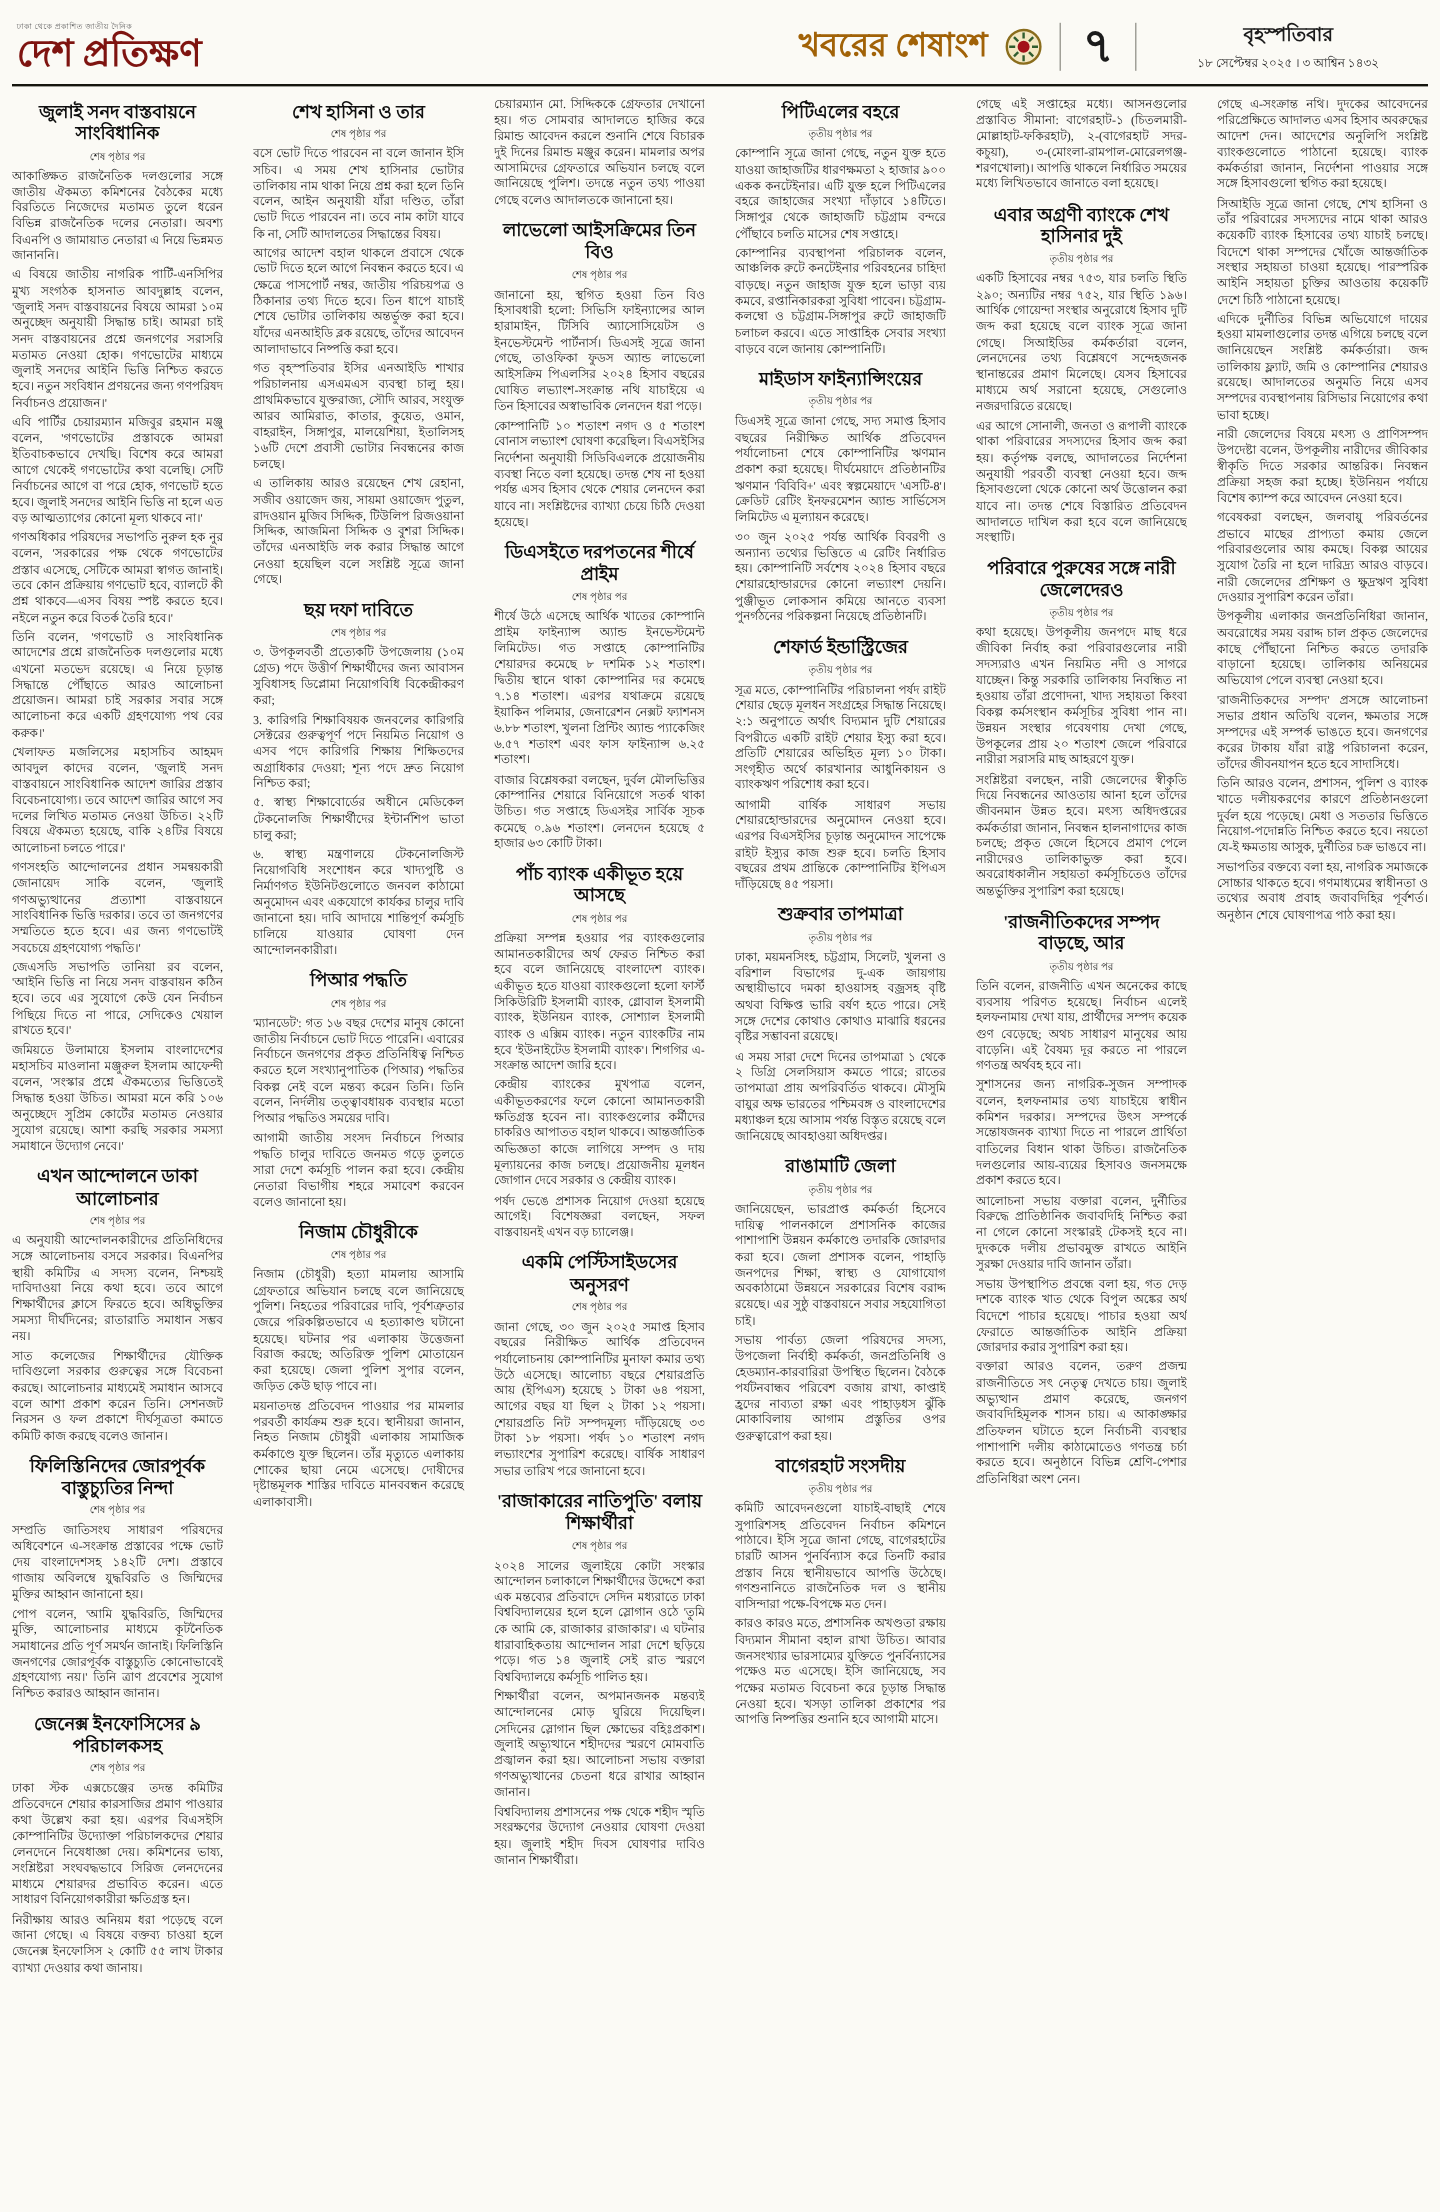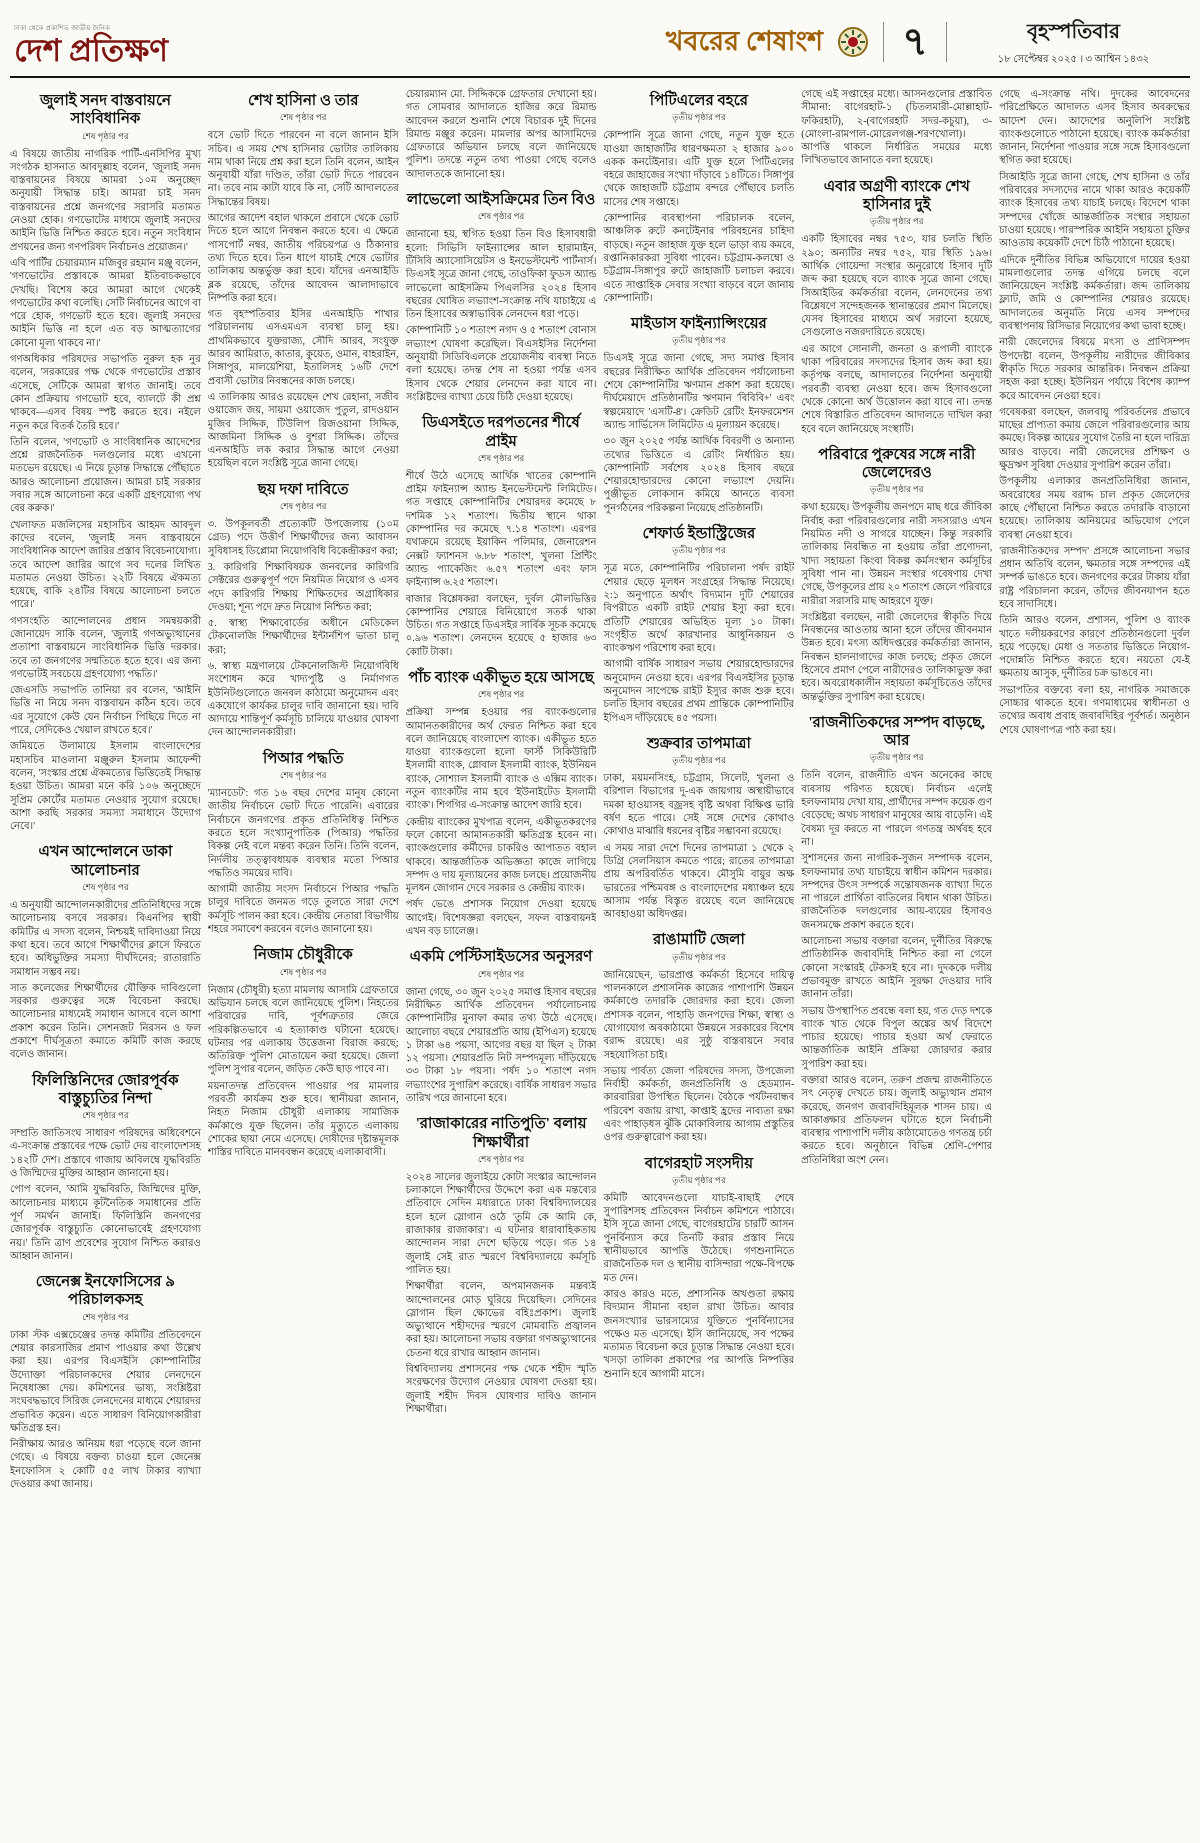--- a/index.html
+++ b/index.html
@@ -11,23 +11,23 @@
         padding:0 4px 8px;border-bottom:2px solid #15150e;}
   .logo-block{display:flex;flex-direction:column;}
   .tagline{font-size:6.5px;color:#666;letter-spacing:.4px;margin-bottom:1px;}
   .paper-name{font-size:31px;font-weight:800;color:#7e1410;line-height:1.05;}
   .head-right{display:flex;align-items:center;gap:14px;}
   .section-title{font-size:27px;font-weight:800;color:#a16207;white-space:nowrap;}
   .emblem{width:32px;height:32px;flex:0 0 auto;}
   .pageno-cell{font-size:40px;font-weight:800;line-height:1;padding:0 18px;
         border-left:1px solid #8a8a82;border-right:1px solid #8a8a82;}
   .date-block{text-align:center;min-width:225px;}
-  .weekday{font-size:20px;font-weight:700;}
+  .weekday{font-size:16px;font-weight:700;}
   .dateline{font-size:10px;margin-top:2px;color:#222;}
-  .columns{display:flex;gap:7px;padding-top:9px;height:1756px;overflow:hidden;}
+  .columns{display:flex;gap:25px;padding-top:9px;height:1756px;overflow:hidden;}
   .col{flex:1 1 0;min-width:0;overflow:hidden;}
   .article{margin-bottom:10px;}
   .headline{font-size:15px;font-weight:700;text-align:center;line-height:1.22;
         margin:4px 1px 2px;color:#0e0e0e;}
   .kicker{font-size:8.5px;text-align:center;color:#2a2a2a;margin-bottom:3px;}
   .article p{font-size:10px;line-height:1.33;text-align:justify;margin-bottom:3px;
         overflow-wrap:break-word;color:#1d1d1d;}
 </style>
 </head>
 <body>
@@ -59,20 +59,21 @@
         <div class="weekday">বৃহস্পতিবার</div>
         <div class="dateline">১৮ সেপ্টেম্বর ২০২৫ । ৩ আশ্বিন ১৪৩২</div>
       </div>
     </div>
   </header>
   <main class="columns">
       <div class="col">
         <div class="article">
           <h3 class="headline">জুলাই সনদ বাস্তবায়নে সাংবিধানিক</h3>
           <div class="kicker">শেষ পৃষ্ঠার পর</div>
+          <p>আকাঙ্ক্ষিত রাজনৈতিক দলগুলোর সঙ্গে জাতীয় ঐকমত্য কমিশনের বৈঠকের মধ্যে বিরতিতে নিজেদের মতামত তুলে ধরেন বিভিন্ন রাজনৈতিক দলের নেতারা। অবশ্য বিএনপি ও জামায়াত নেতারা এ নিয়ে ভিন্নমত জানাননি।</p>
           <p>এ বিষয়ে জাতীয় নাগরিক পার্টি-এনসিপির মুখ্য সংগঠক হাসনাত আবদুল্লাহ বলেন, 'জুলাই সনদ বাস্তবায়নের বিষয়ে আমরা ১০ম অনুচ্ছেদ অনুযায়ী সিদ্ধান্ত চাই। আমরা চাই সনদ বাস্তবায়নের প্রশ্নে জনগণের সরাসরি মতামত নেওয়া হোক। গণভোটের মাধ্যমে জুলাই সনদের আইনি ভিত্তি নিশ্চিত করতে হবে। নতুন সংবিধান প্রণয়নের জন্য গণপরিষদ নির্বাচনও প্রয়োজন।'</p>
           <p>এবি পার্টির চেয়ারম্যান মজিবুর রহমান মঞ্জু বলেন, 'গণভোটের প্রস্তাবকে আমরা ইতিবাচকভাবে দেখছি। বিশেষ করে আমরা আগে থেকেই গণভোটের কথা বলেছি। সেটি নির্বাচনের আগে বা পরে হোক, গণভোট হতে হবে। জুলাই সনদের আইনি ভিত্তি না হলে এত বড় আত্মত্যাগের কোনো মূল্য থাকবে না।'</p>
           <p>গণঅধিকার পরিষদের সভাপতি নুরুল হক নুর বলেন, 'সরকারের পক্ষ থেকে গণভোটের প্রস্তাব এসেছে, সেটিকে আমরা স্বাগত জানাই। তবে কোন প্রক্রিয়ায় গণভোট হবে, ব্যালটে কী প্রশ্ন থাকবে—এসব বিষয় স্পষ্ট করতে হবে। নইলে নতুন করে বিতর্ক তৈরি হবে।'</p>
           <p>তিনি বলেন, 'গণভোট ও সাংবিধানিক আদেশের প্রশ্নে রাজনৈতিক দলগুলোর মধ্যে এখনো মতভেদ রয়েছে। এ নিয়ে চূড়ান্ত সিদ্ধান্তে পৌঁছাতে আরও আলোচনা প্রয়োজন। আমরা চাই সরকার সবার সঙ্গে আলোচনা করে একটি গ্রহণযোগ্য পথ বের করুক।'</p>
           <p>খেলাফত মজলিসের মহাসচিব আহমদ আবদুল কাদের বলেন, 'জুলাই সনদ বাস্তবায়নে সাংবিধানিক আদেশ জারির প্রস্তাব বিবেচনাযোগ্য। তবে আদেশ জারির আগে সব দলের লিখিত মতামত নেওয়া উচিত। ২২টি বিষয়ে ঐকমত্য হয়েছে, বাকি ২৪টির বিষয়ে আলোচনা চলতে পারে।'</p>
           <p>গণসংহতি আন্দোলনের প্রধান সমন্বয়কারী জোনায়েদ সাকি বলেন, 'জুলাই গণঅভ্যুত্থানের প্রত্যাশা বাস্তবায়নে সাংবিধানিক ভিত্তি দরকার। তবে তা জনগণের সম্মতিতে হতে হবে। এর জন্য গণভোটই সবচেয়ে গ্রহণযোগ্য পদ্ধতি।'</p>
           <p>জেএসডি সভাপতি তানিয়া রব বলেন, 'আইনি ভিত্তি না নিয়ে সনদ বাস্তবায়ন কঠিন হবে। তবে এর সুযোগে কেউ যেন নির্বাচন পিছিয়ে দিতে না পারে, সেদিকেও খেয়াল রাখতে হবে।'</p>
           <p>জমিয়তে উলামায়ে ইসলাম বাংলাদেশের মহাসচিব মাওলানা মঞ্জুরুল ইসলাম আফেন্দী বলেন, 'সংস্কার প্রশ্নে ঐকমত্যের ভিত্তিতেই সিদ্ধান্ত হওয়া উচিত। আমরা মনে করি ১০৬ অনুচ্ছেদে সুপ্রিম কোর্টের মতামত নেওয়ার সুযোগ রয়েছে। আশা করছি সরকার সমস্যা সমাধানে উদ্যোগ নেবে।'</p>
         </div>
         <div class="article">

